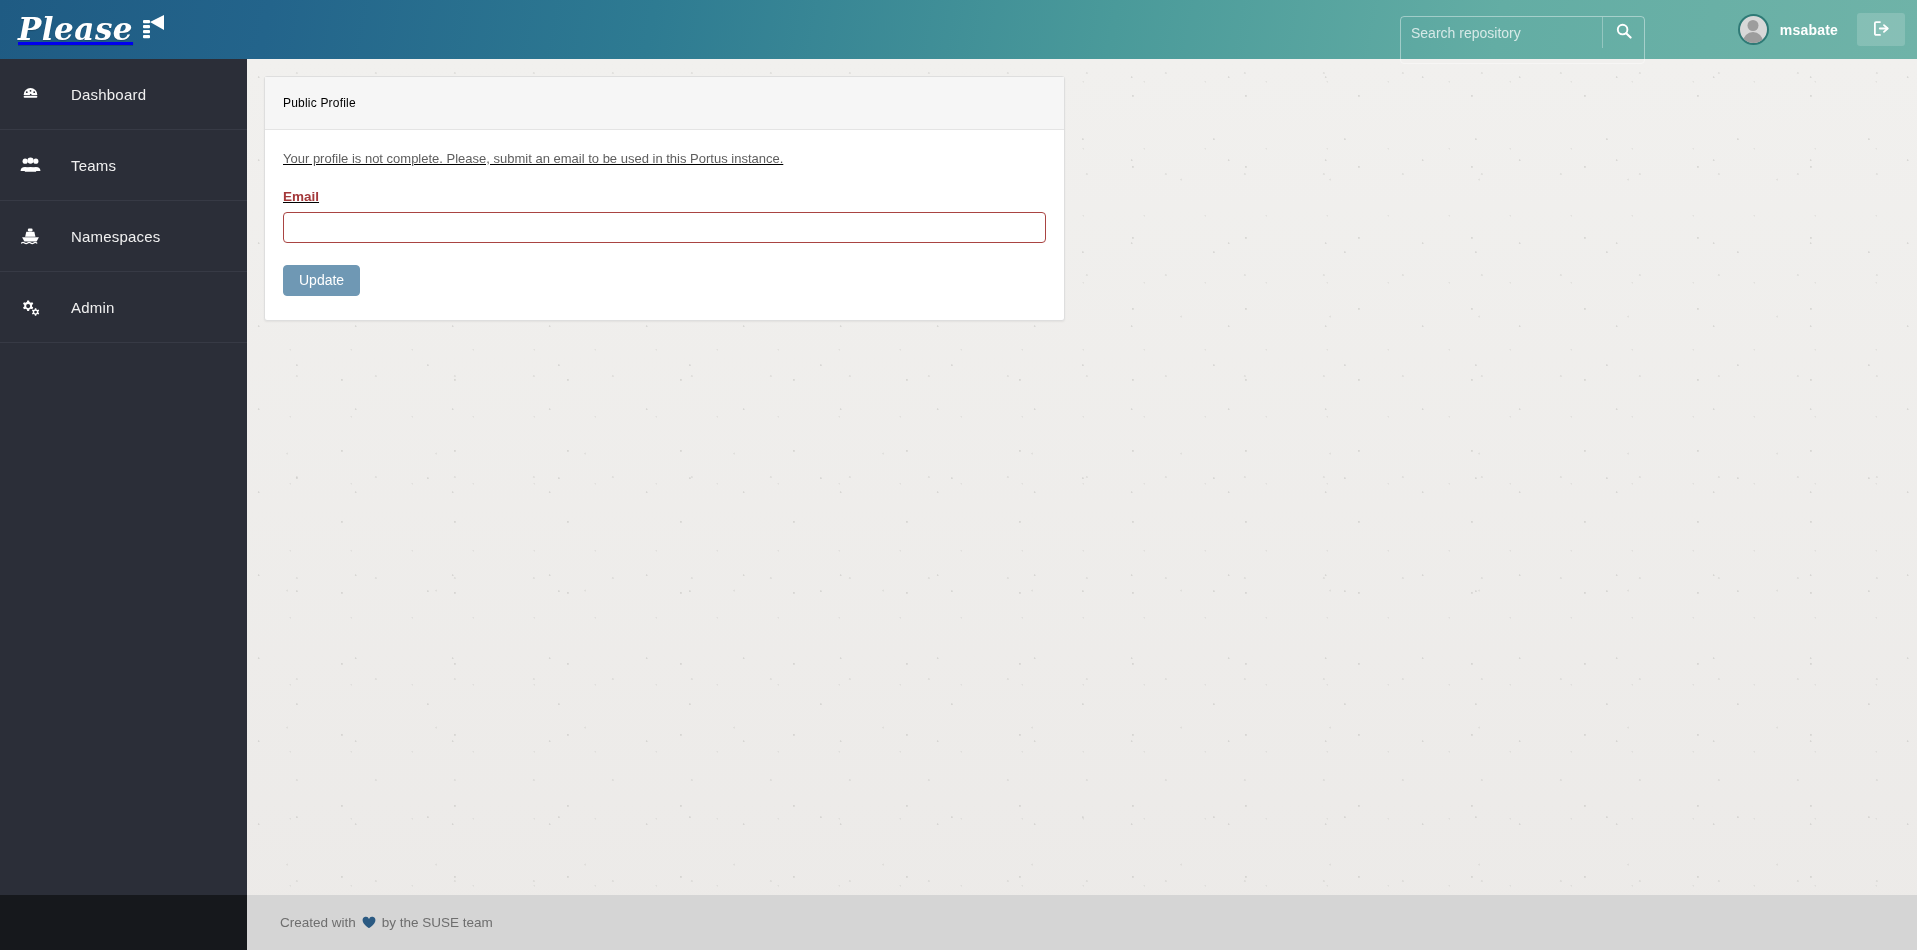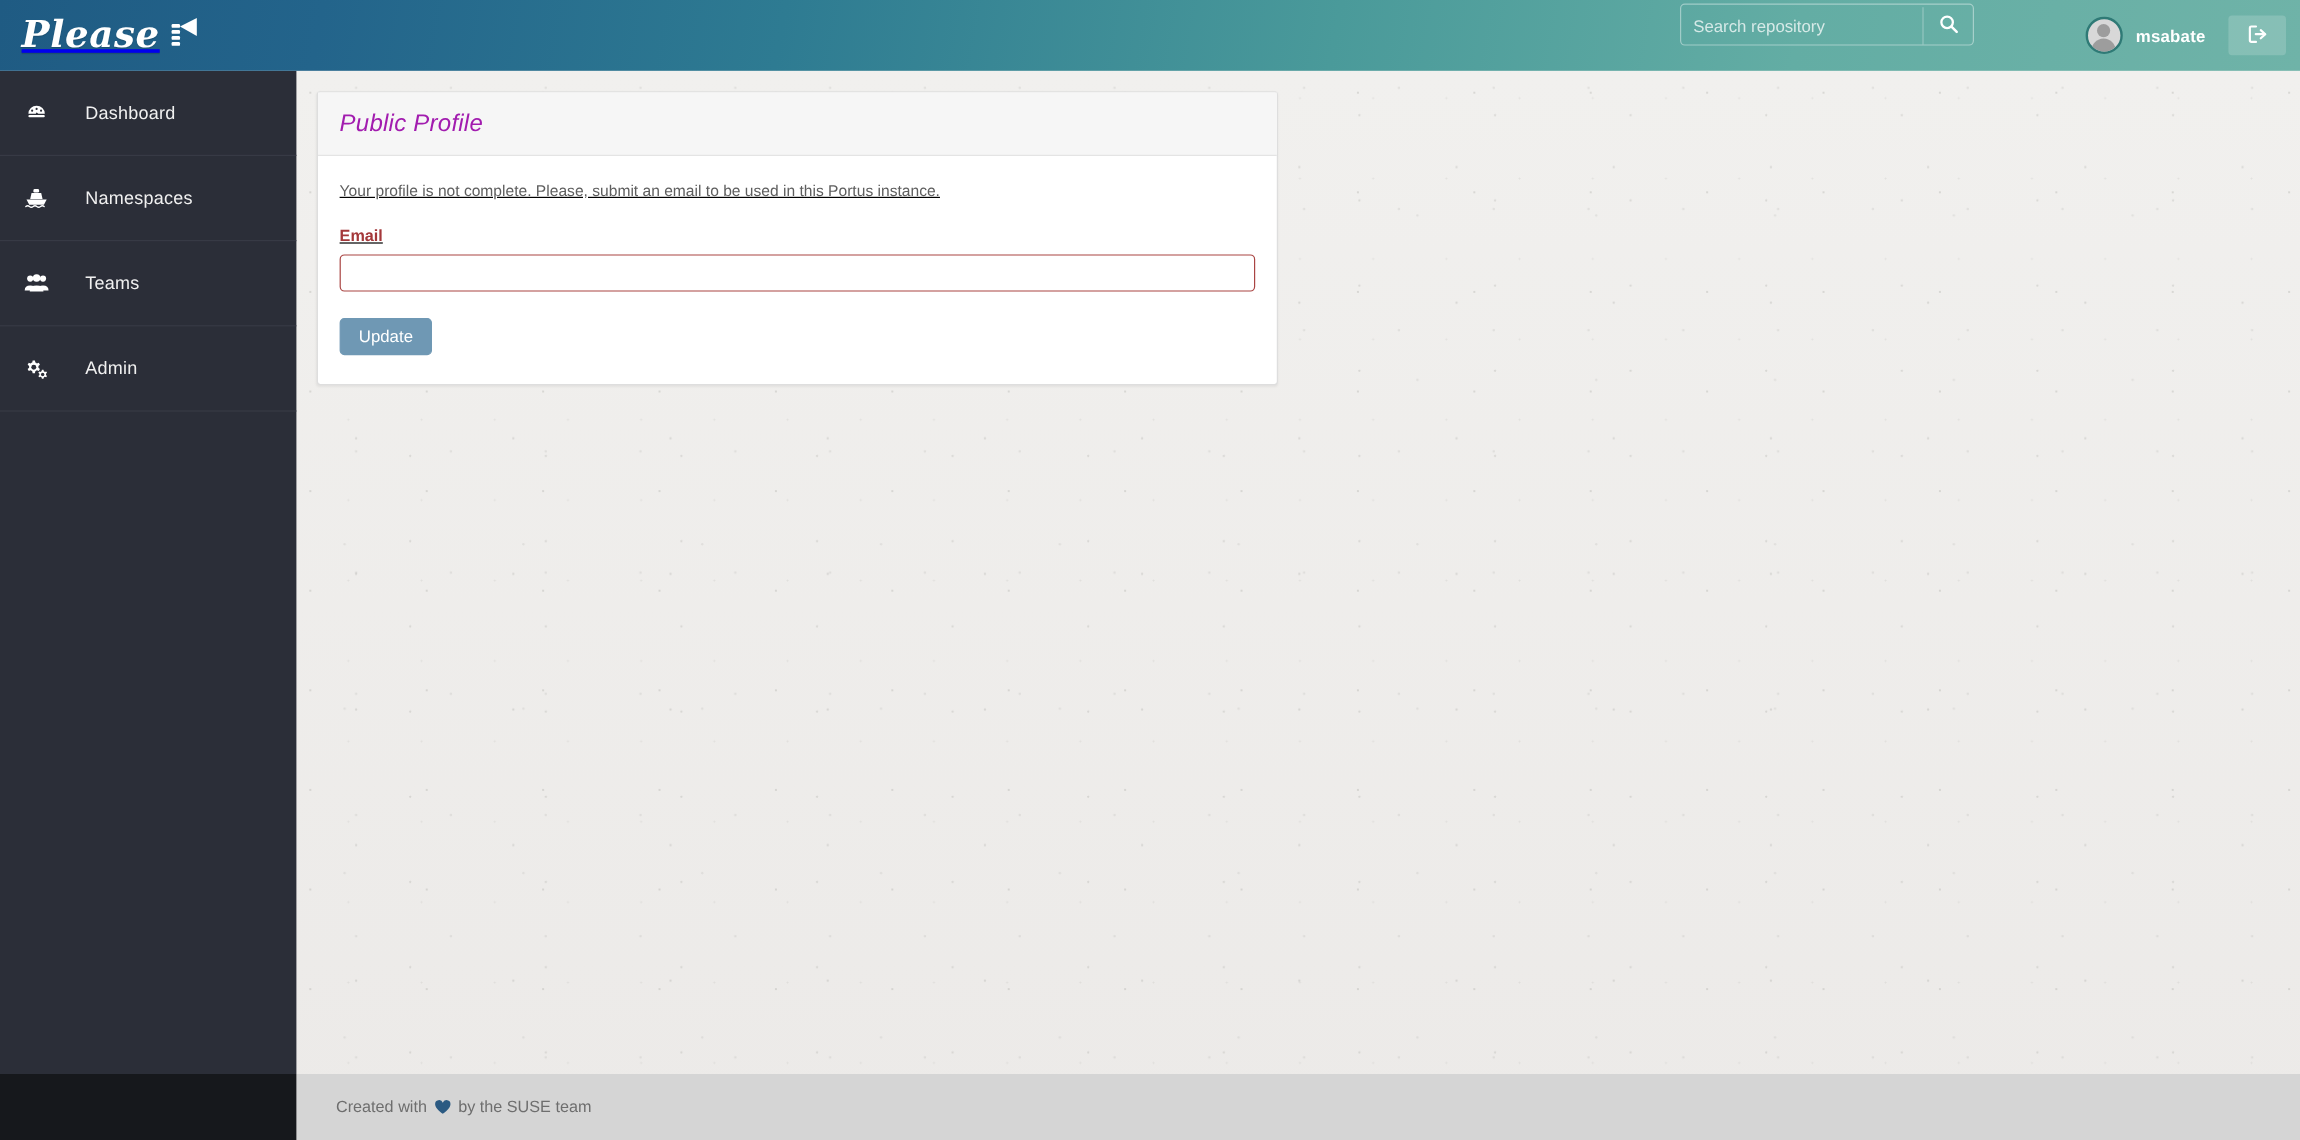--- a/index.html
+++ b/index.html
@@ -59,27 +59,27 @@
     font-size: 31px;
     font-weight: 700;
     letter-spacing: 0.5px;
     line-height: 1;
     text-shadow: 0 1px 1px rgba(0,0,0,.18);
   }
   .logo-mark { display: block; }
 
   .search-box {
     position: absolute;
-    right: 272px; top: 3px;
-    width: 245px; height: 35px;
+    right: 272px; top: 16px;
+    width: 245px; height: 48px;
     border: 1px solid rgba(255,255,255,.42);
     border-radius: 4px;
     background: transparent;
     display: flex;
-    align-items: flex-end;
+    align-items: flex-start;
   }
   .search-input {
     flex: 1;
     height: 31px;
     border: none;
     outline: none;
     background: transparent;
     color: #ffffff;
     font-family: "Liberation Sans", sans-serif;
     font-size: 14px;
@@ -203,25 +203,24 @@
   }
   .card-header {
     height: 53px;
     background: #f6f6f6;
     border-bottom: 1px solid #e4e4e4;
     display: flex;
     align-items: center;
     padding: 0 18px;
   }
   .card-title {
-    color: #a21caf;
-    font-size: 20px;
+    color: #000000;
+    font-size: 12px;
     font-weight: 400;
     letter-spacing: .2px;
-    font-style: italic;
   }
   .card-body { padding: 19px 18px 24px 18px; text-decoration: underline; }
   .notice-text {
     color: #5e5e5e;
     font-size: 13px;
     line-height: 1.5;
     margin: 0 0 20px 0;
   }
   .field-label {
     display: block;
@@ -339,46 +338,46 @@
           <circle cx="13.9" cy="7.6" r="0.95" fill="#2b2e38"></circle>
           <path d="M10 10 L13.4 13.1" stroke="#2b2e38" stroke-width="1.3" stroke-linecap="round"></path>
           <rect x="2.8" y="11.3" width="14.4" height="2.1" rx="1" fill="#ffffff"></rect>
         </svg>
       </span>
       <span class="nav-label">Dashboard</span>
     </a>
 
     <a class="nav-item" href="#">
       <span class="nav-icon">
-        <svg width="21" height="20" viewBox="0 0 22 20" aria-hidden="true">
-
-          <rect x="8.2" y="2.2" width="5" height="3" rx="1.2" fill="#ffffff"></rect>
-
-          <path d="M6.6 5.6 h8.4 l1.2 5.2 H5.4 Z" fill="#ffffff"></path>
-
-          <path d="M2.2 11.4 h17.6 l-2.4 4.4 H4.6 Z" fill="#ffffff"></path>
-
-          <path d="M1.6 17.4 q1.6 -1.3 3.2 0 q1.6 1.3 3.2 0 q1.6 -1.3 3.2 0 q1.6 1.3 3.2 0 q1.6 -1.3 3.2 0" fill="none" stroke="#ffffff" stroke-width="1.2" stroke-linecap="round"></path>
-        </svg>
-      </span>
-      <span class="nav-label">Namespaces</span>
-    </a>
-
-    <a class="nav-item" href="#">
-      <span class="nav-icon">
         <svg width="21" height="18" viewBox="0 0 22 18" aria-hidden="true">
           <circle cx="5.4" cy="5" r="2.7" fill="#ffffff"></circle>
           <circle cx="16.6" cy="5" r="2.7" fill="#ffffff"></circle>
           <circle cx="11" cy="4.4" r="3.3" fill="#ffffff"></circle>
           <path d="M0.6 15.4 q0 -4.4 4.8 -4.4 q4.8 0 4.8 4.4 Z" fill="#ffffff"></path>
           <path d="M11.8 15.4 q0 -4.4 4.8 -4.4 q4.8 0 4.8 4.4 Z" fill="#ffffff"></path>
           <path d="M5 16.2 q0 -5.2 6 -5.2 q6 0 6 5.2 Z" fill="#ffffff"></path>
         </svg>
       </span>
       <span class="nav-label">Teams</span>
+    </a>
+
+    <a class="nav-item" href="#">
+      <span class="nav-icon">
+        <svg width="21" height="20" viewBox="0 0 22 20" aria-hidden="true">
+
+          <rect x="8.2" y="2.2" width="5" height="3" rx="1.2" fill="#ffffff"></rect>
+
+          <path d="M6.6 5.6 h8.4 l1.2 5.2 H5.4 Z" fill="#ffffff"></path>
+
+          <path d="M2.2 11.4 h17.6 l-2.4 4.4 H4.6 Z" fill="#ffffff"></path>
+
+          <path d="M1.6 17.4 q1.6 -1.3 3.2 0 q1.6 1.3 3.2 0 q1.6 -1.3 3.2 0 q1.6 1.3 3.2 0 q1.6 -1.3 3.2 0" fill="none" stroke="#ffffff" stroke-width="1.2" stroke-linecap="round"></path>
+        </svg>
+      </span>
+      <span class="nav-label">Namespaces</span>
     </a>
 
     <a class="nav-item" href="#">
       <span class="nav-icon">
         <svg width="22" height="20" viewBox="0 0 22 20" aria-hidden="true">
           <g fill="#ffffff">
 
             <path d="M8.2 3.4 l1.9 0 l.35 1.7 a4.6 4.6 0 0 1 1.25 .72 l1.62 -.6 l.95 1.64 l-1.27 1.15
                      a4.6 4.6 0 0 1 0 1.44 l1.27 1.15 l-.95 1.64 l-1.62 -.6 a4.6 4.6 0 0 1 -1.25 .72
                      l-.35 1.7 l-1.9 0 l-.35 -1.7 a4.6 4.6 0 0 1 -1.25 -.72 l-1.62 .6 l-.95 -1.64

